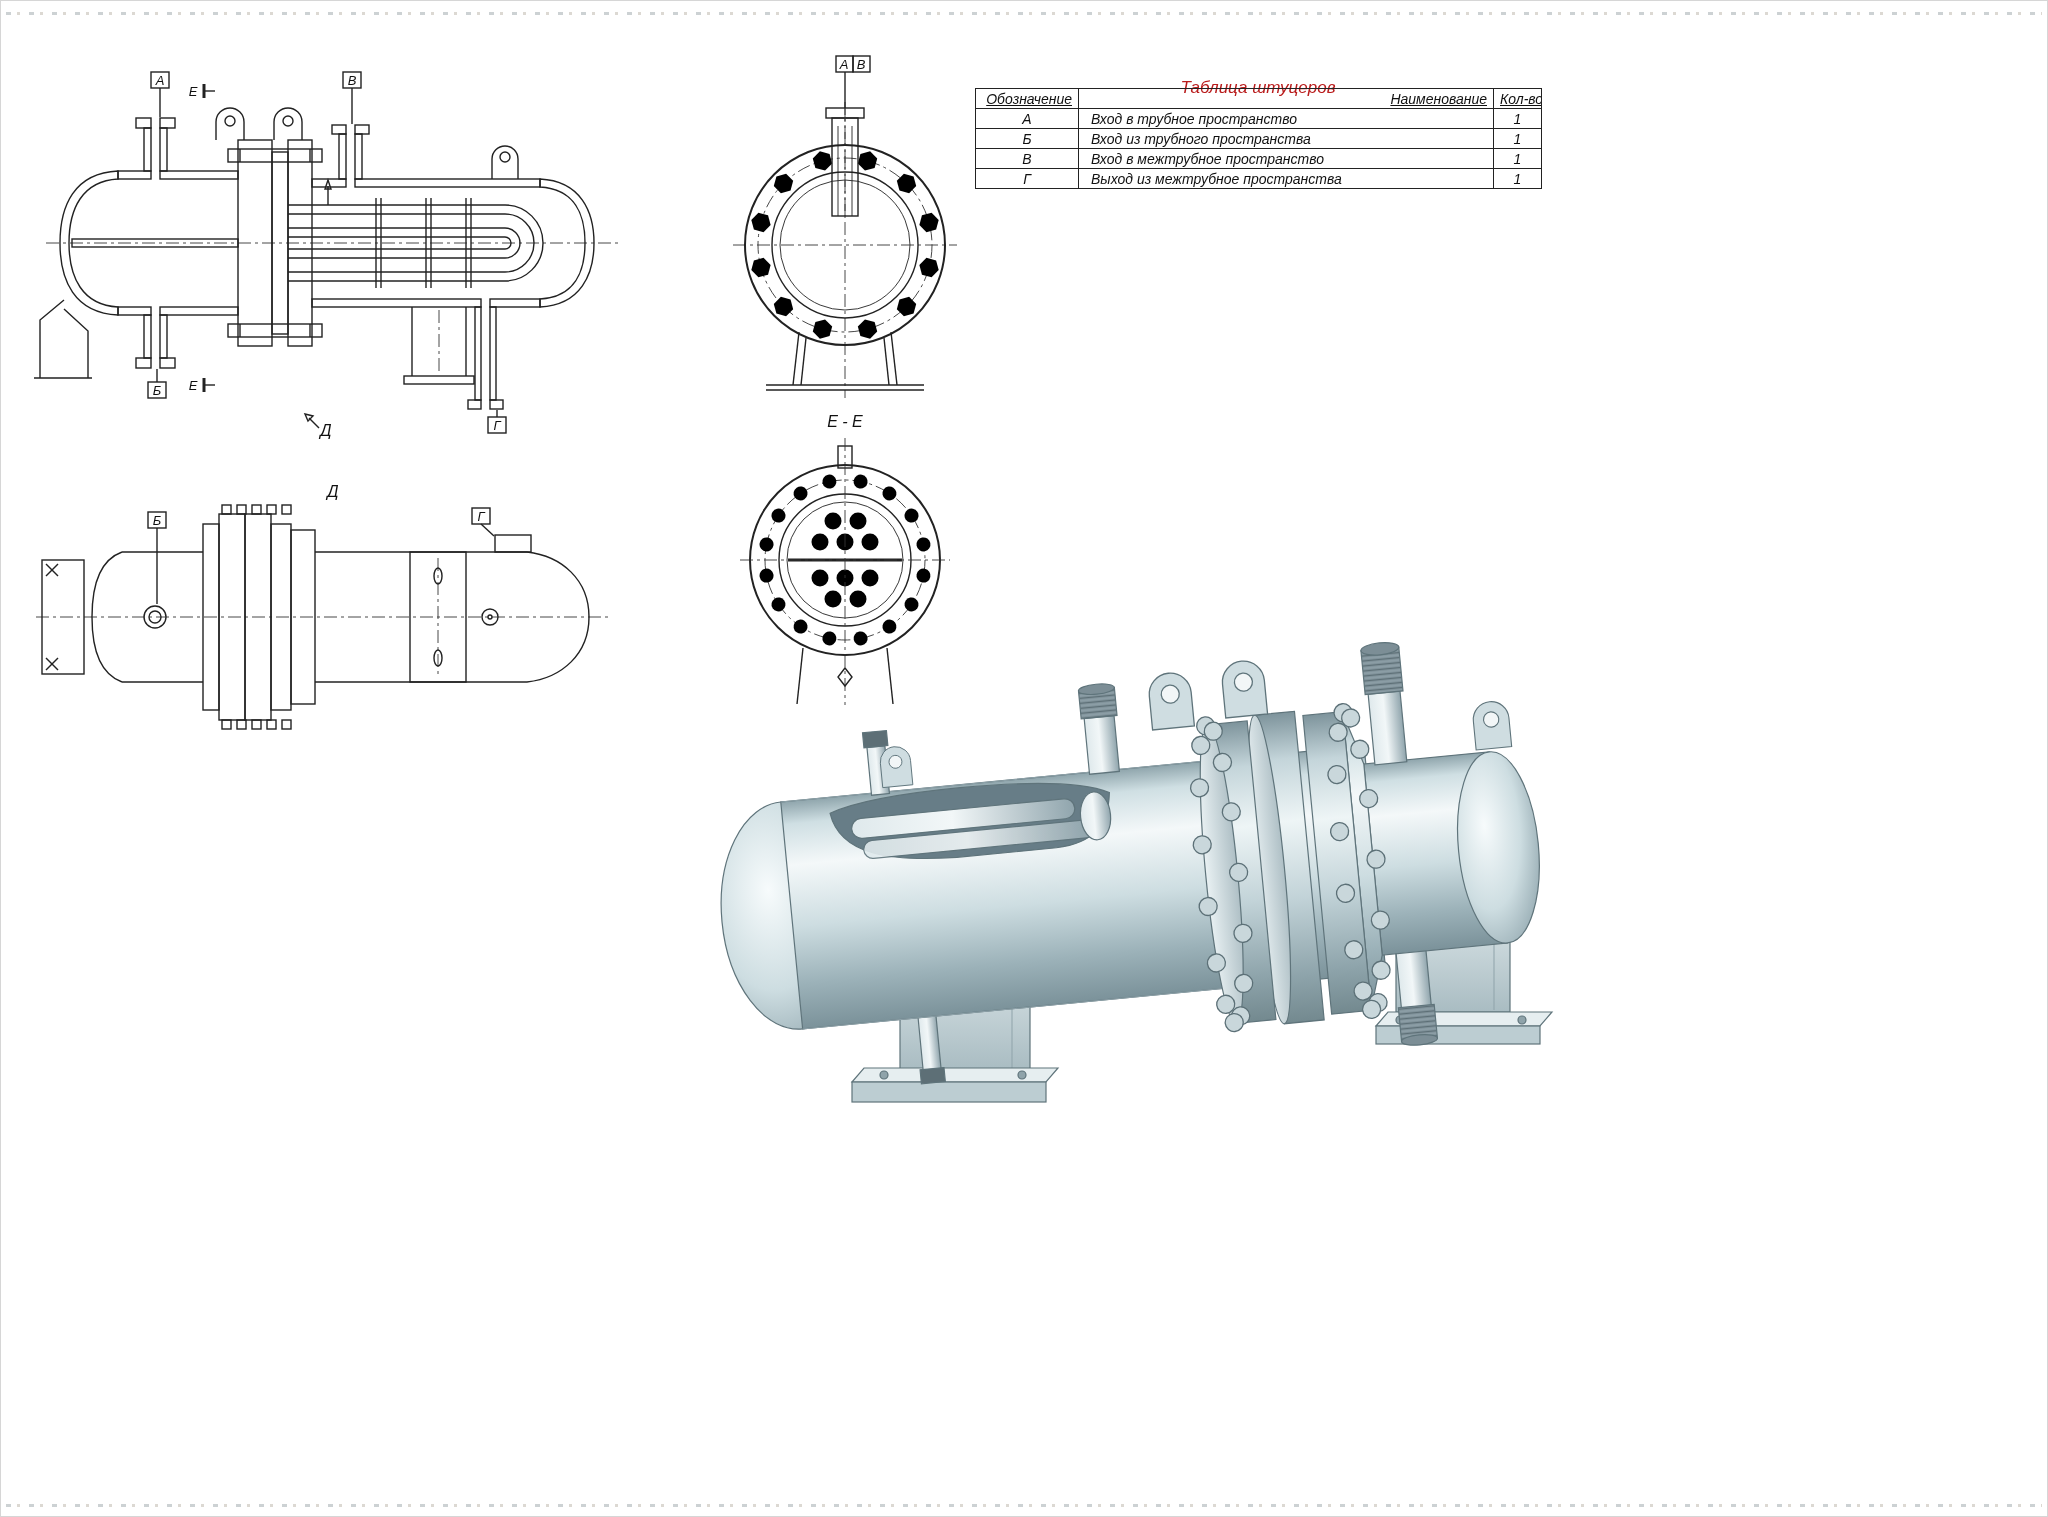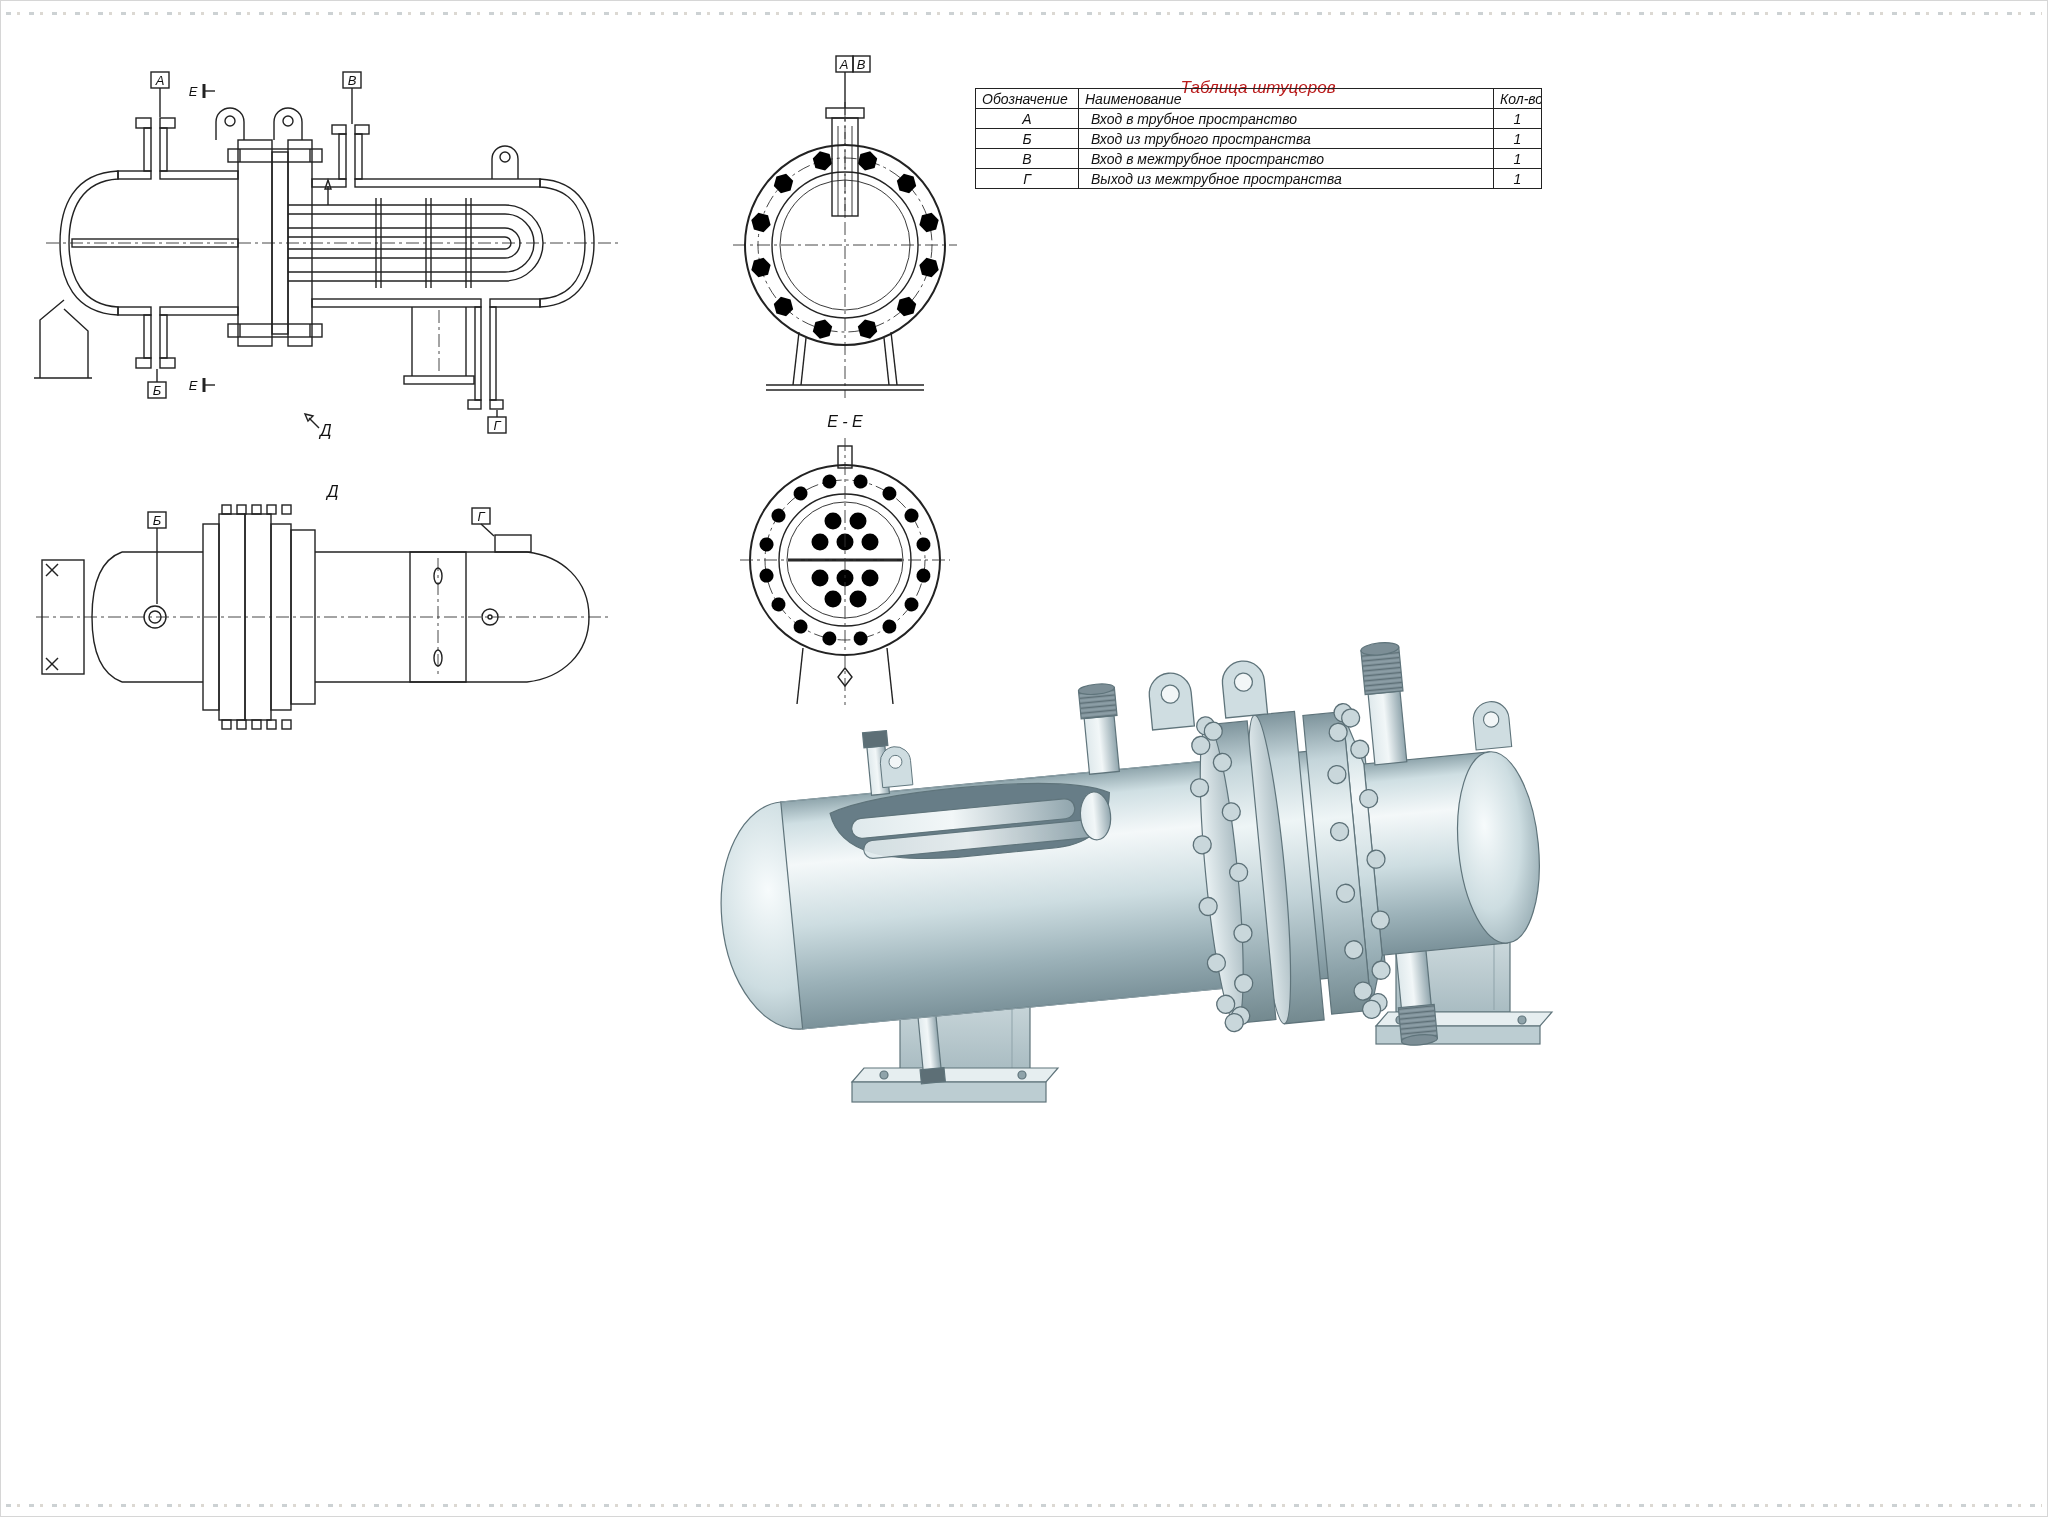--- a/index.html
+++ b/index.html
@@ -23,21 +23,21 @@
   
   .r3d rect,.r3d path,.r3d ellipse,.r3d polygon,.r3d circle{stroke:#5f747b;stroke-width:1.2;}
   .r3d line{stroke:#8fa3aa;stroke-width:1;}
 
   
   .tbl-title{position:absolute;left:975px;top:46px;width:566px;text-align:center;
              font:italic 17px "Liberation Sans",sans-serif;color:#b91c1c;margin-top:32px;}
   .tbl{position:absolute;left:975px;top:88px;width:566px;border-collapse:collapse;
        font:italic 14px "Liberation Sans",sans-serif;color:#111;table-layout:fixed;}
   .tbl th,.tbl td{border:1px solid #222;height:19px;padding:0 6px;font-weight:normal;overflow:hidden;white-space:nowrap;}
-  .tbl th{text-align:left;}
+  .tbl th{text-align:right;text-decoration:underline;}
   .tbl td.mark,.tbl td.qty{text-align:center;}
   .tbl td.name{text-align:left;padding-left:12px;}
 </style>
 </head>
 <body>
 
 <div class="sheet">
   <div class="noise top"></div>
   <div class="noise bottom"></div>
 

